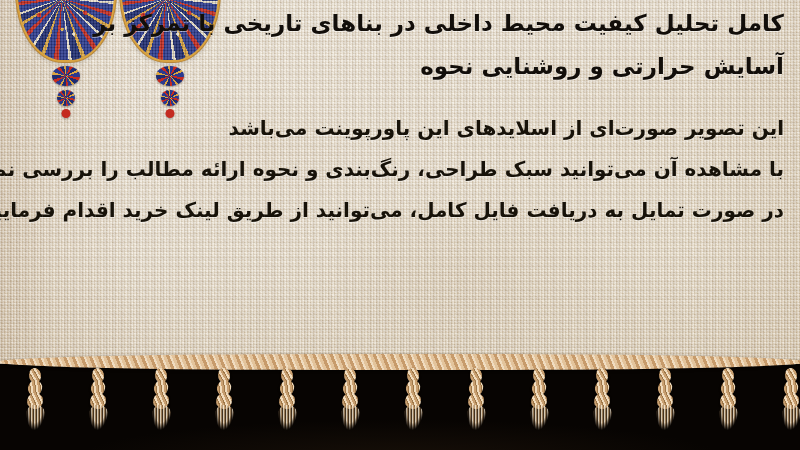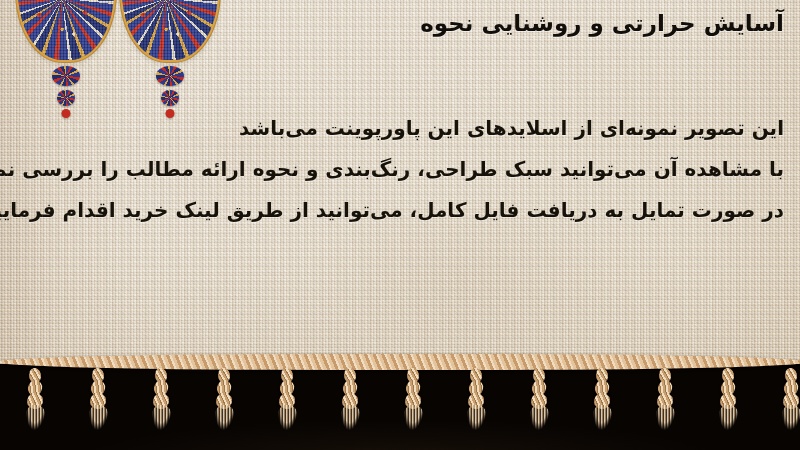--- a/index.html
+++ b/index.html
@@ -287,25 +287,26 @@
   <div class="pendant" id="pendant-b">
     <div class="lobe"></div>
     <div class="drop1"></div>
     <div class="drop2"></div>
     <div class="drop3"></div>
   </div>
 
   <div class="text-layer">
 
     <div class="title-block">
+      <div class="title-line l1">کامل تحلیل کیفیت محیط داخلی در بناهای تاریخی با تمرکز بر</div>
       <div class="title-line l2">آسایش حرارتی و روشنایی نحوه</div>
     </div>
 
     <div class="body-block">
-      <div class="body-line">این تصویر نمونه‌ای از اسلایدهای این پاورپوینت می‌باشد</div>
+      <div class="body-line">این تصویر صورت‌ای از اسلایدهای این پاورپوینت می‌باشد</div>
       <div class="body-line">با مشاهده آن می‌توانید سبک طراحی، رنگ‌بندی و نحوه ارائه مطالب را بررسی نمایید</div>
       <div class="body-line">در صورت تمایل به دریافت فایل کامل، می‌توانید از طریق لینک خرید اقدام فرمایید</div>
     </div>
 
   </div>
 
   <div class="black-band"></div>
   <div class="rope-edge"></div>
   <div class="fringe-row" id="fringe-row">
       <div class="tassel" style="left: 22px;">

